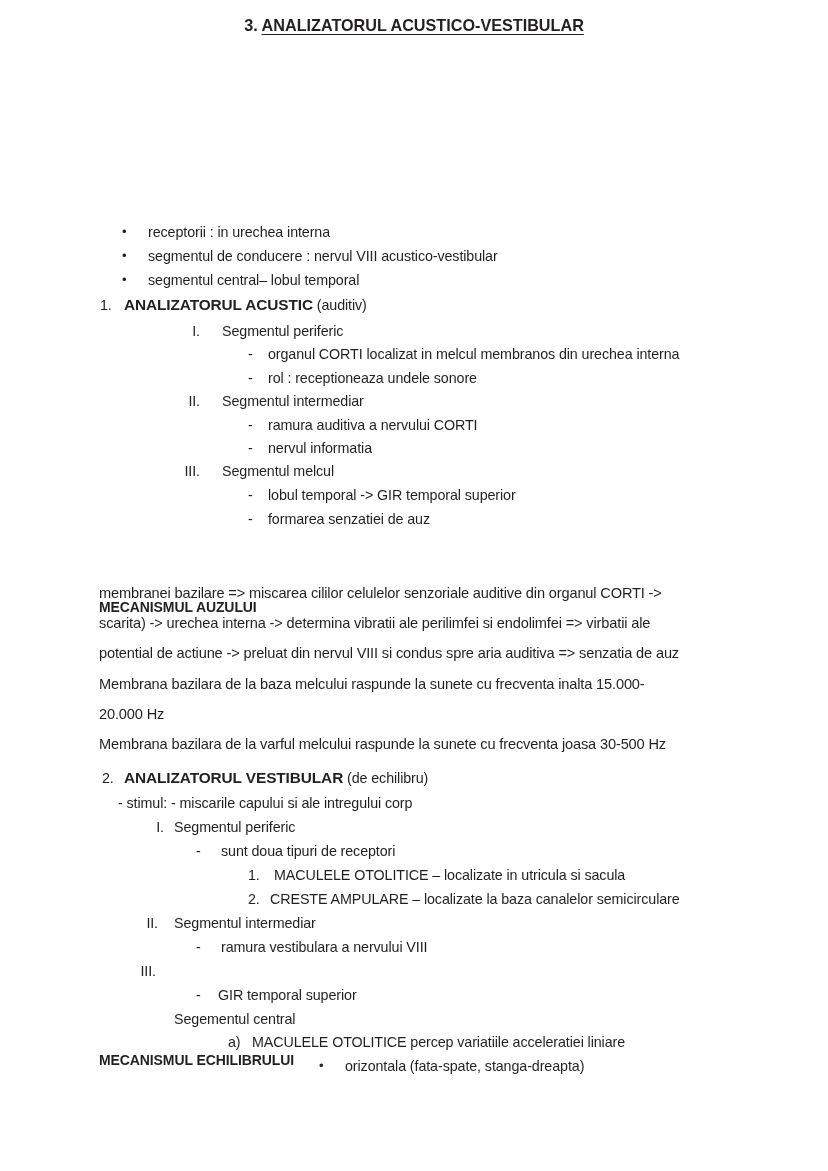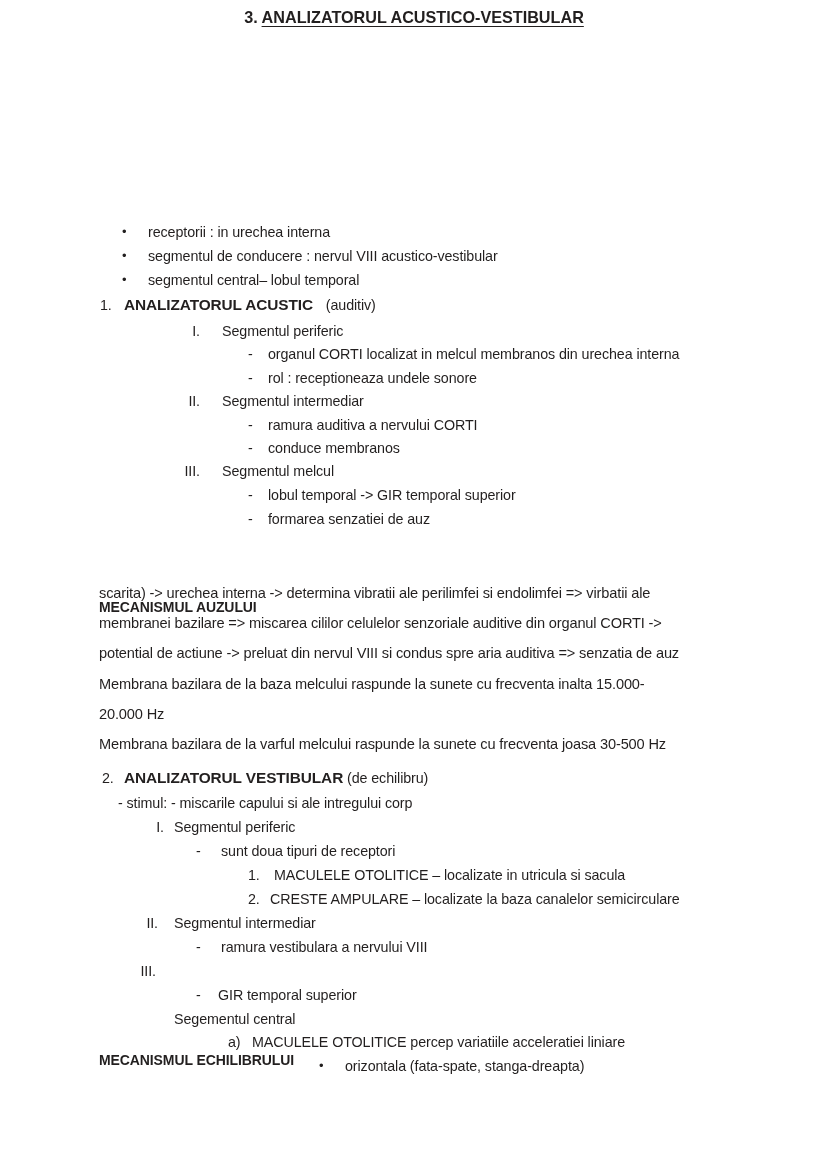--- a/index.html
+++ b/index.html
@@ -11,21 +11,21 @@
     width: 828px;
     height: 1171px;
     position: relative;
     font-family: "Liberation Sans", sans-serif;
     color: #221f1f;
     -webkit-font-smoothing: antialiased;
   }
   .page {
     position: absolute;
     inset: 0;
-    padding: 8px;
+    padding: 16px;
   }
 
   
   .row {
     position: absolute;
     font-size: 14.3px;
     line-height: 1.0;
     white-space: nowrap;
     letter-spacing: -0.1px;
   }
@@ -96,49 +96,49 @@
   </div>
   <div class="row bullet-dot" style="left:148px; top:249px;">
     <span>segmentul de conducere :  nervul VIII acustico-vestibular</span>
   </div>
   <div class="row bullet-dot" style="left:148px; top:273px;">
     <span>segmentul central– lobul temporal</span>
   </div>
 
   <div class="row num-marker" style="left:100px; top:298px;">1.</div>
   <div class="row" style="left:124px; top:297px; font-size:15.4px;">
-    <span class="bold">ANALIZATORUL ACUSTIC</span><span style="font-size:14.3px;margin-left:9px;"> (auditiv)</span>
+    <span class="bold">ANALIZATORUL ACUSTIC</span><span style="font-size:14.3px;"> (auditiv)</span>
   </div>
 
   <div class="row roman" style="left:168px; width:32px; top:324px;">I.</div>
   <div class="row" style="left:222px; top:324px;">Segmentul periferic</div>
   <div class="row dash" style="left:248px; top:347px;">-</div>
   <div class="row" style="left:268px; top:347px;">organul CORTI localizat in melcul membranos din urechea interna</div>
   <div class="row dash" style="left:248px; top:371px;">-</div>
   <div class="row" style="left:268px; top:371px;">rol : receptioneaza undele sonore</div>
 
   <div class="row roman" style="left:168px; width:32px; top:394px;">II.</div>
   <div class="row" style="left:222px; top:394px;">Segmentul intermediar</div>
   <div class="row dash" style="left:248px; top:418px;">-</div>
   <div class="row" style="left:268px; top:418px;">ramura auditiva a nervului CORTI</div>
   <div class="row dash" style="left:248px; top:441px;">-</div>
-  <div class="row" style="left:268px; top:441px;">conduce membranos</div>
+  <div class="row" style="left:268px; top:441px;">nervul informatia</div>
 
   <div class="row roman" style="left:168px; width:32px; top:464px;">III.</div>
   <div class="row" style="left:222px; top:464px;">Segmentul melcul</div>
   <div class="row dash" style="left:248px; top:488px;">-</div>
   <div class="row" style="left:268px; top:488px;"> lobul temporal -&gt; GIR temporal superior</div>
   <div class="row dash" style="left:248px; top:512px;">-</div>
   <div class="row" style="left:268px; top:512px;"> formarea senzatiei de auz</div>
 
   <div class="row bold" style="left:99px; top:558px; font-size:14px;">MECANISMUL AUZULUI</div>
 
   <div class="para" style="left:99px; top:578px;">
+    <div>membranei bazilare =&gt; miscarea cililor celulelor senzoriale auditive din organul CORTI -&gt;</div>
     <div>scarita) -&gt; urechea interna -&gt; determina vibratii ale perilimfei si endolimfei =&gt; virbatii ale</div>
-    <div>membranei bazilare =&gt; miscarea cililor celulelor senzoriale auditive din organul CORTI -&gt;</div>
     <div>potential de actiune -&gt; preluat din nervul VIII si condus spre aria auditiva =&gt; senzatia de auz</div>
     <div> Membrana bazilara de la baza melcului raspunde la sunete cu frecventa inalta 15.000-</div>
     <div>20.000 Hz</div>
     <div> Membrana bazilara de la varful melcului raspunde la sunete cu frecventa joasa 30-500 Hz</div>
   </div>
 
   <div class="row num-marker" style="left:102px; top:771px;">2.</div>
   <div class="row" style="left:124px; top:770px; font-size:15.4px;">
     <span class="bold">ANALIZATORUL VESTIBULAR</span><span style="font-size:14.3px;"> (de echilibru)</span>
   </div>

